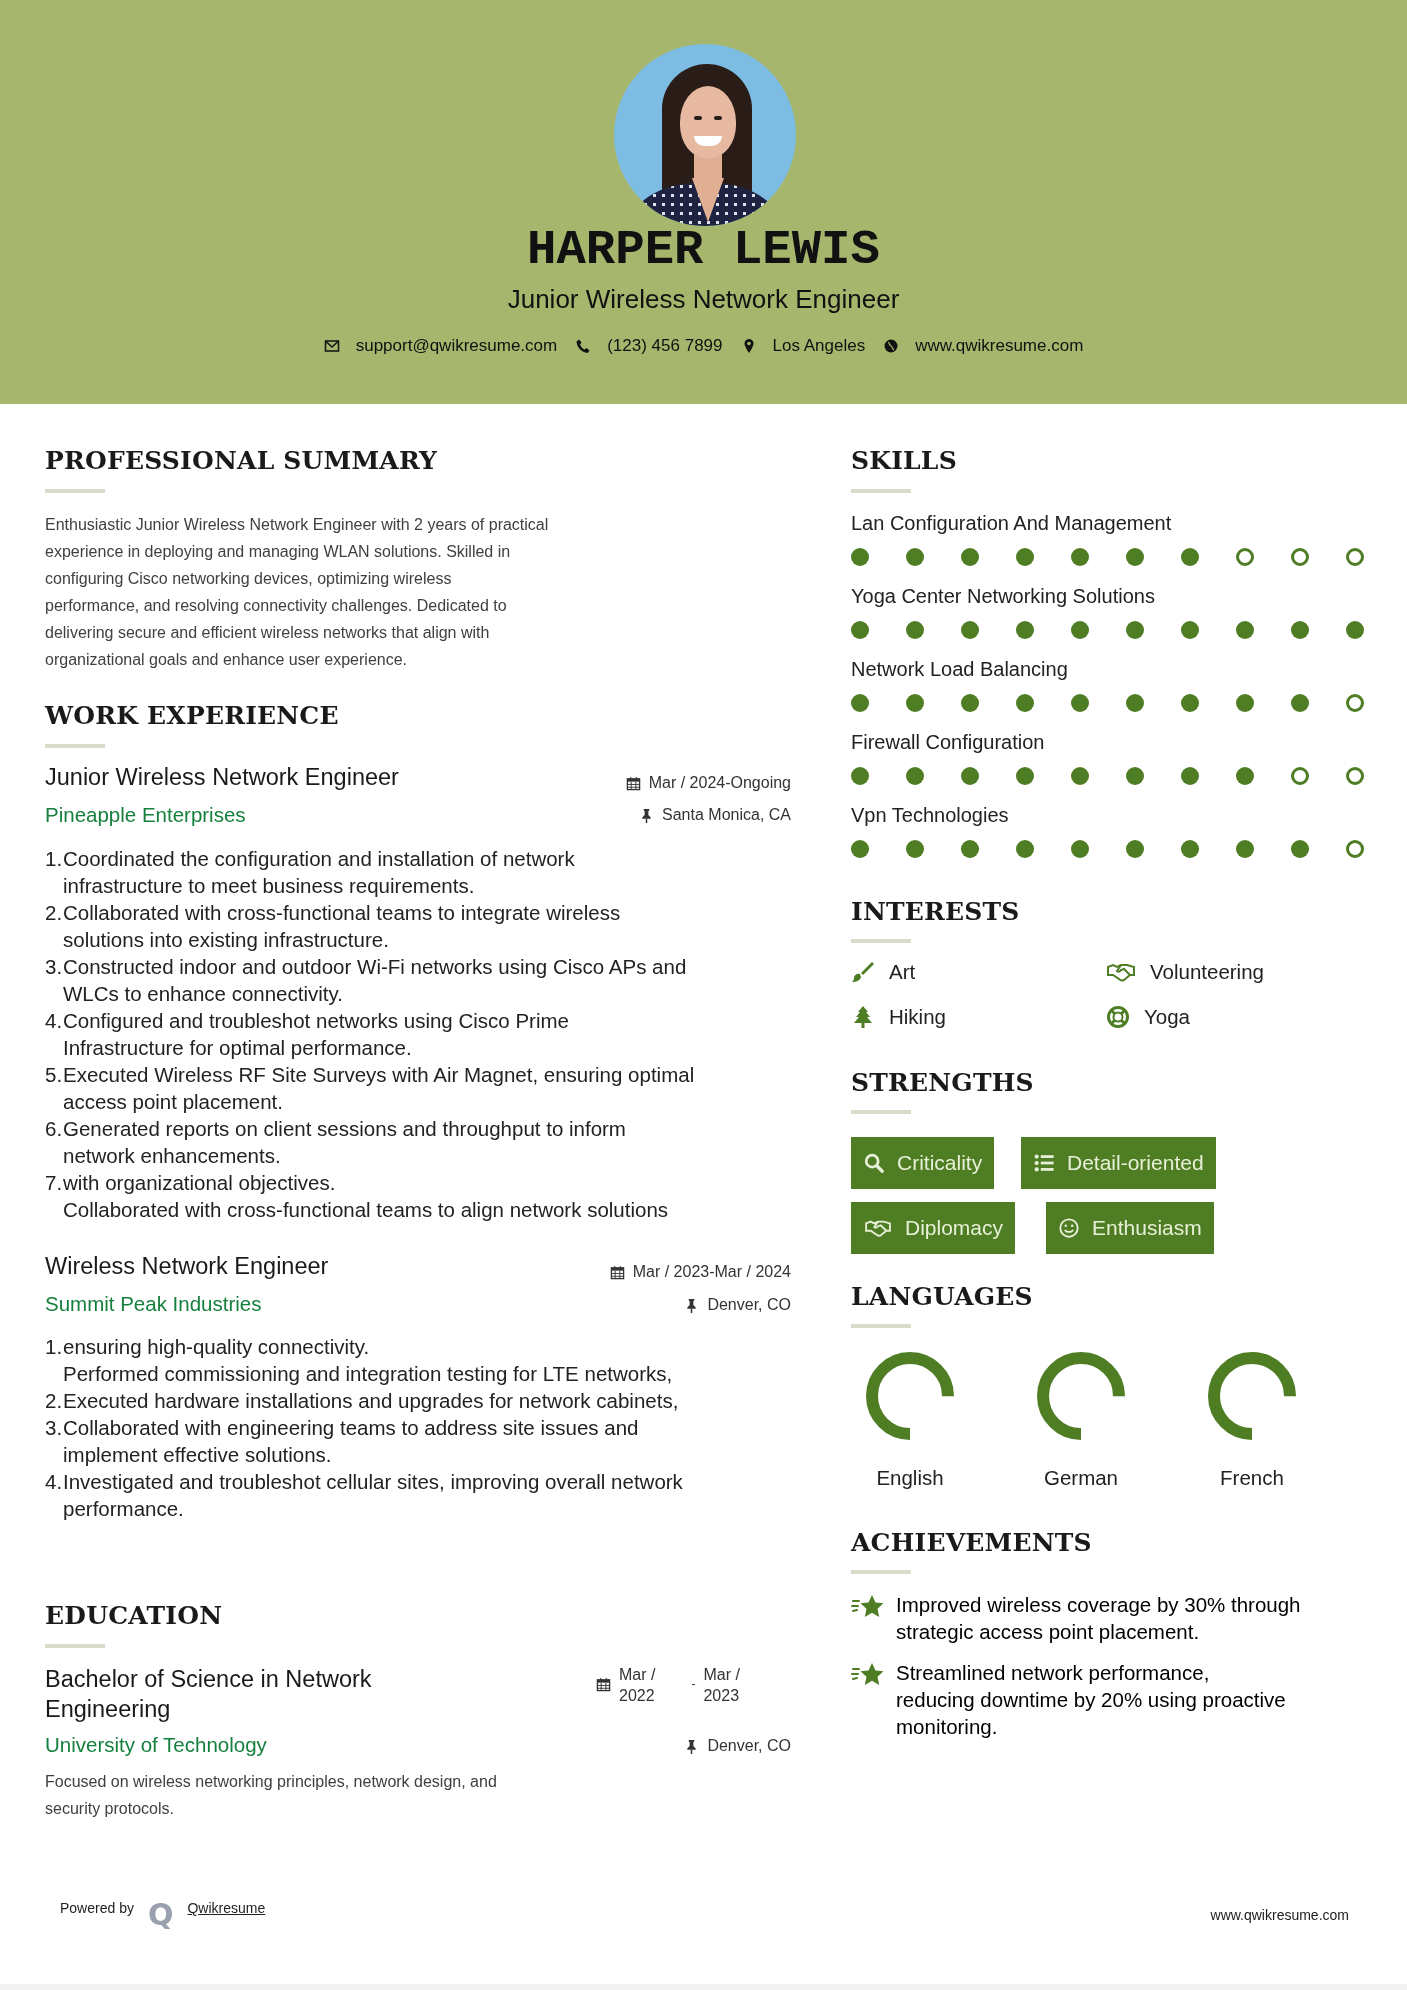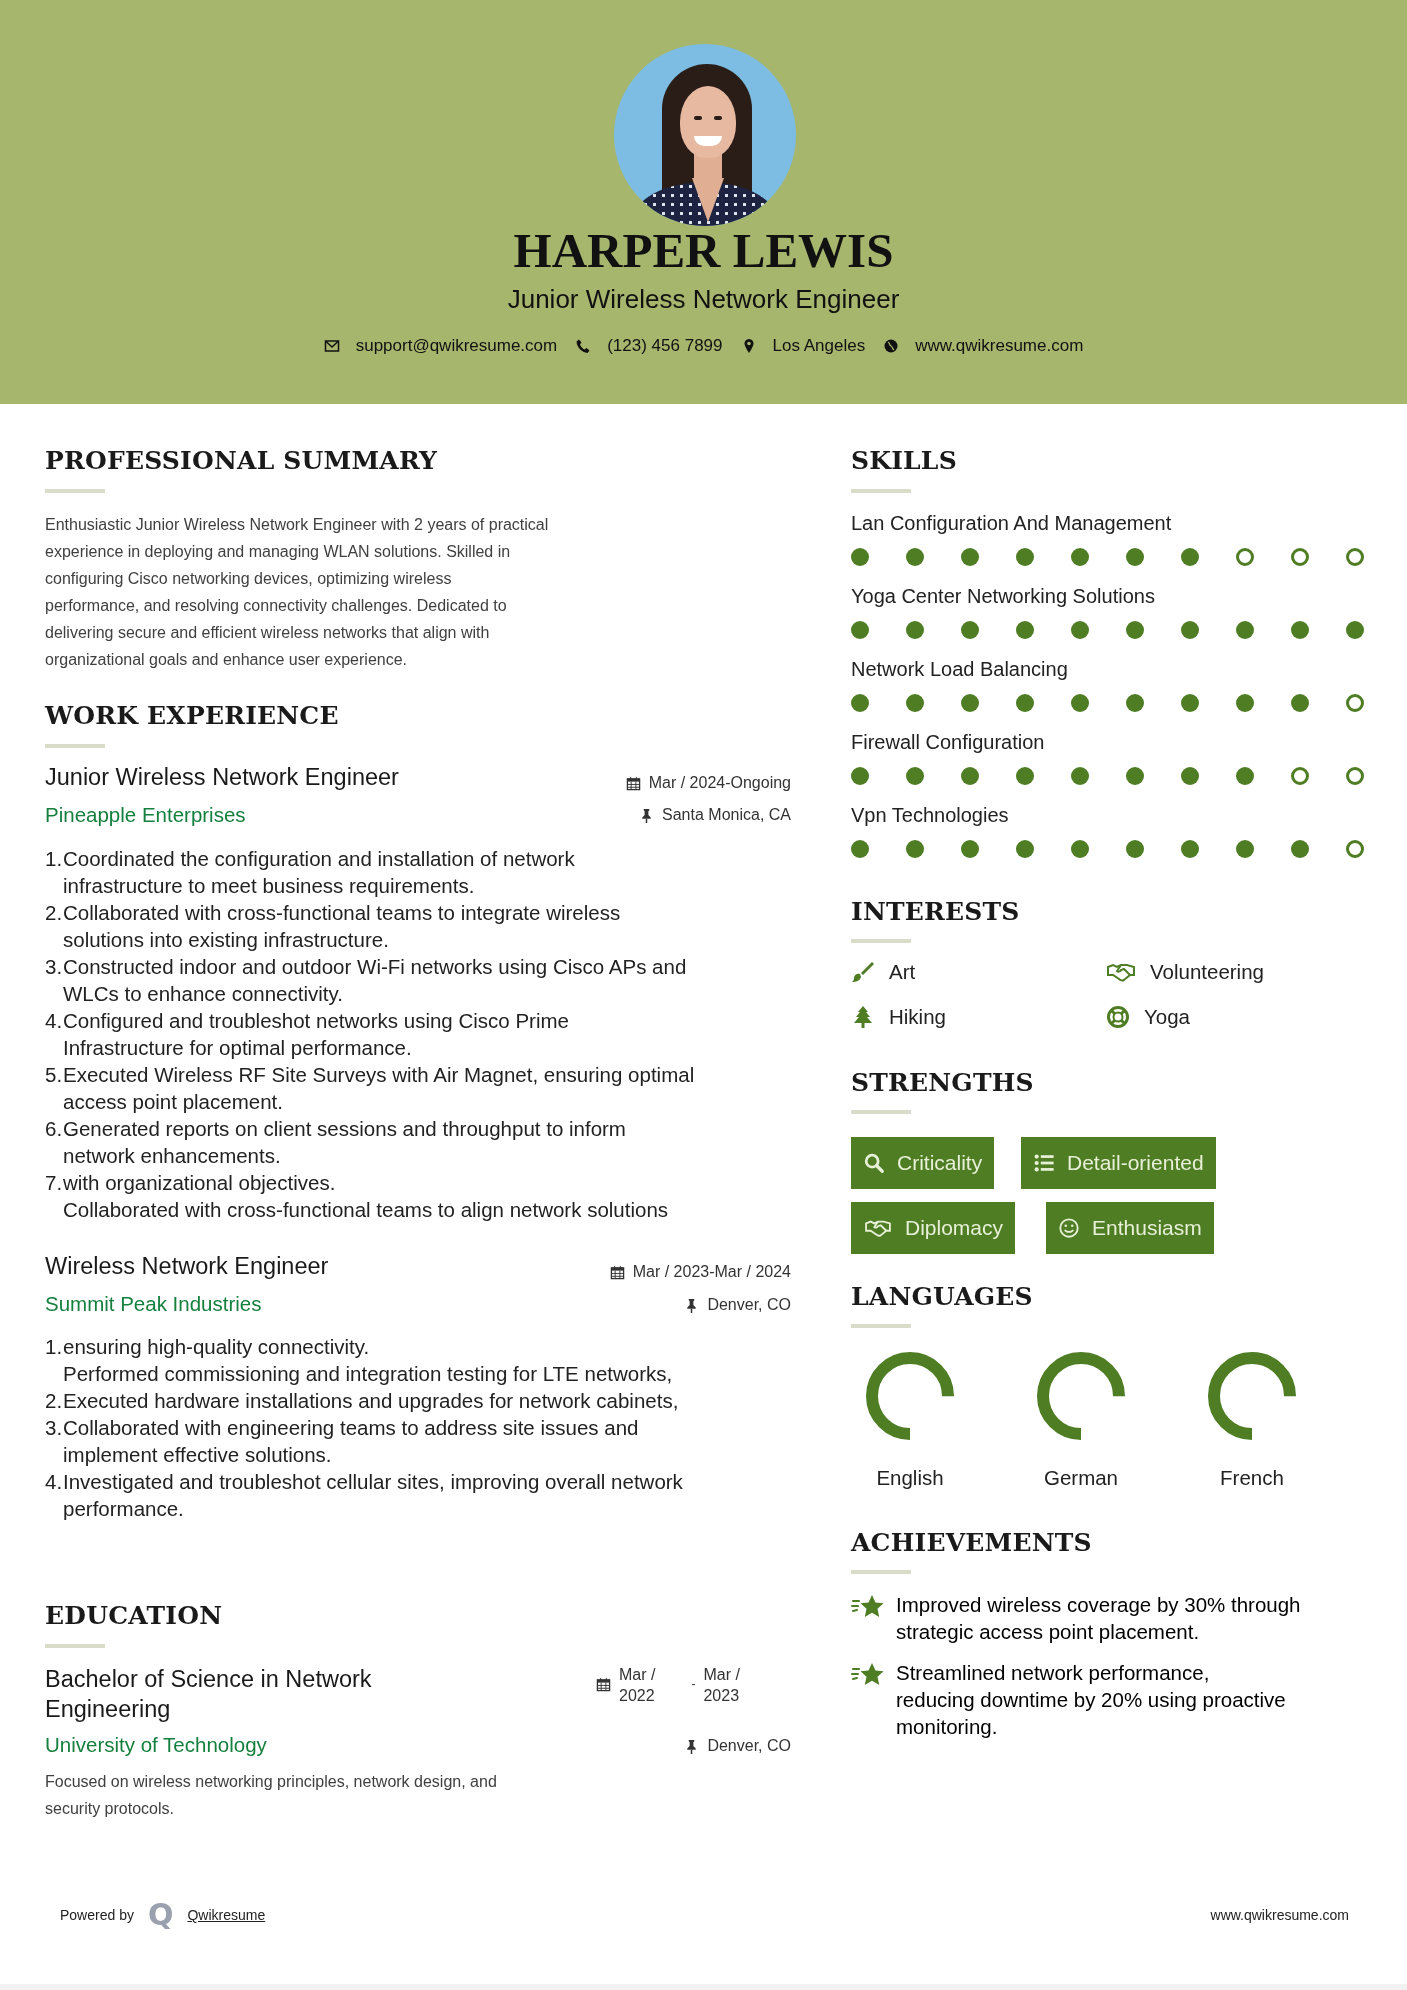--- a/index.html
+++ b/index.html
@@ -13,21 +13,21 @@
   .photo .face { position: absolute; left: 66px; top: 42px; width: 56px; height: 72px; background: #e7b9a1; border-radius: 50% 50% 46% 46%; }
   .photo .smile { position: absolute; left: 80px; top: 92px; width: 28px; height: 10px; background: #fff; border-radius: 0 0 14px 14px; }
   .photo .eye { position: absolute; top: 72px; width: 8px; height: 4px; background: #2a1d18; border-radius: 3px; }
   .photo .neck { position: absolute; left: 80px; top: 110px; width: 28px; height: 30px; background: #e0ae93; }
   .photo .body { position: absolute; left: 18px; top: 138px; width: 146px; height: 80px; border-radius: 50% 50% 0 0;
      background-color: #1d2340;
      background-image: radial-gradient(circle, #dfe3ef 1.5px, transparent 2px);
      background-size: 9px 9px; }
   .photo .vneck { position: absolute; left: 78px; top: 134px; width: 0; height: 0; border-left: 16px solid transparent; border-right: 16px solid transparent; border-top: 44px solid #e0ae93; }
 
-  .name { position: absolute; left: 0; top: 222px; width: 1407px; text-align: center; font-family: Liberation Serif, serif; font-weight: bold; font-size: 49px; letter-spacing: 0px; color: #111; }
+  .name { position: absolute; left: 0; top: 222px; width: 1407px; text-align: center; font-family: Liberation Mono, monospace; font-weight: bold; font-size: 49px; letter-spacing: 0px; color: #111; }
   .role { position: absolute; left: 0; top: 284px; width: 1407px; text-align: center; font-size: 26px; color: #111; }
   .contacts { position: absolute; left: 0; top: 336px; width: 1407px; display: flex; justify-content: center; align-items: center; gap: 18px; font-size: 17px; color: #111; }
   .contacts .c-item { display: flex; align-items: center; gap: 16px; }
   .contacts svg { width: 16px; height: 16px; display: block; }
 
   
   .sec-title { position: absolute; font-family: "DejaVu Serif", "Liberation Serif", serif; font-weight: bold; font-size: 25px; color: #1a1a1a; letter-spacing: 0.2px; }
   .sec-rule { position: absolute; width: 60px; height: 4px; background: #d8dcc8; }
 
   .body-text { position: absolute; font-size: 16px; line-height: 27px; color: #404040; }
@@ -53,21 +53,21 @@
   .chip svg { width: 22px; height: 22px; display: block; }
 
   .lang { position: absolute; width: 120px; text-align: center; }
   .lang svg { width: 92px; height: 92px; display: block; margin: 0 auto; }
   .lang .lang-label { font-size: 20.5px; color: #222; margin-top: 24px; }
 
   .ach { position: absolute; left: 851px; display: flex; gap: 11px; font-size: 20.5px; line-height: 27px; color: #000000; width: 520px; }
   .ach svg { width: 34px; height: 28px; flex: 0 0 34px; margin-top: 2px; display: block; }
 
   
-  .footer-left { position: absolute; left: 60px; top: 1900px; display: flex; align-items: center; gap: 14px; font-size: 14px; color: #222; }
+  .footer-left { position: absolute; left: 60px; top: 1900px; display: flex; align-items: flex-start; gap: 14px; font-size: 14px; color: #222; }
   .footer-left .q-logo { font-family: "DejaVu Sans", sans-serif; font-size: 30px; font-weight: bold; color: #9aa0ad; line-height: 30px; }
   .footer-left .brand { text-decoration: underline; font-size: 14px; }
   .footer-right { position: absolute; right: 58px; top: 1907px; font-size: 14px; color: #222; }
   .bottom-strip { position: absolute; left: 0; bottom: 0; width: 1407px; height: 6px; background: #f2f2f2; }
 </style>
 </head>
 <body>
 
 <div class="header">
   <div class="photo">

